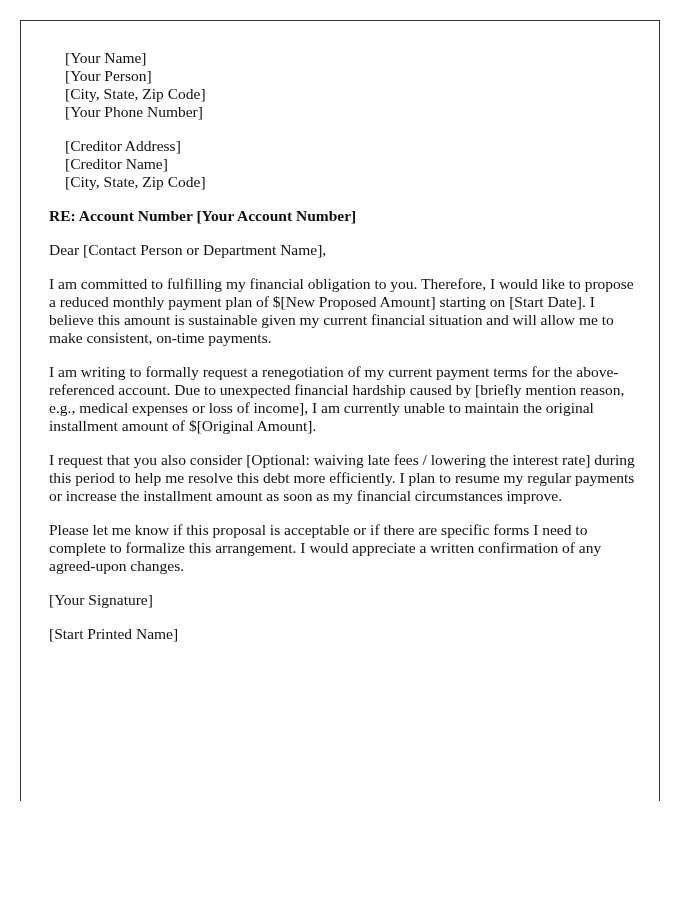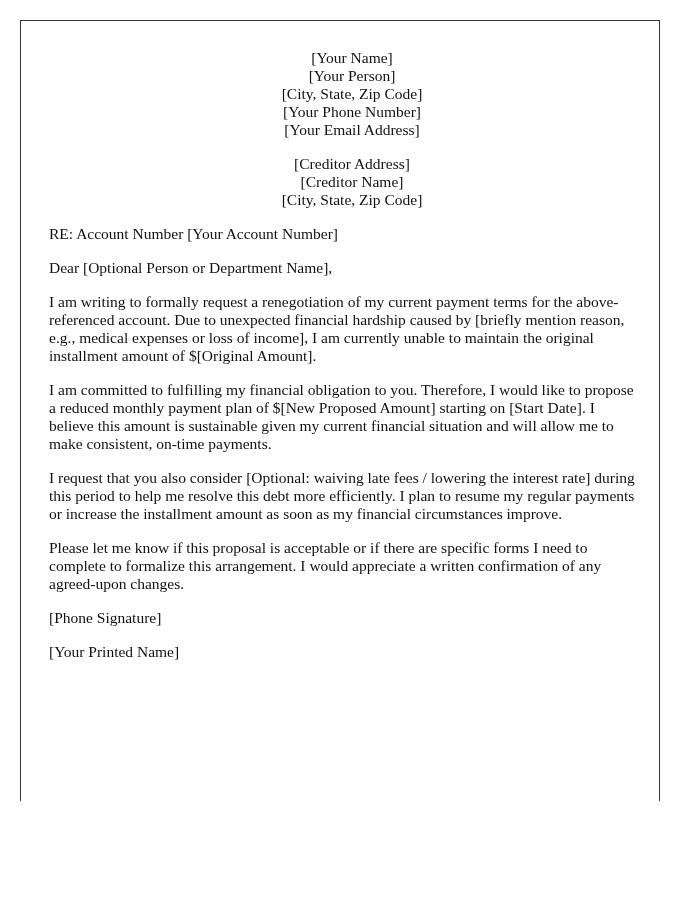--- a/index.html
+++ b/index.html
@@ -30,60 +30,58 @@
     .content {
       position: absolute;
       left: 28px;
       top: 28px;
       width: 590px;
       font-size: 15.5px;
       line-height: 18px;
     }
     .block {
       margin: 0 0 16px 16px;
-      text-align: center;
     }
     .line {
       display: block;
       white-space: nowrap;
     }
     .re {
-      font-weight: normal;
+      font-weight: bold;
     }
     p {
       margin: 0 0 16px 0;
     }
   </style>
 </head>
 <body>
 
 <div class="page">
   <div class="content">
 
     <div class="block">
       <span class="line">[Your Name]</span>
       <span class="line">[Your Person]</span>
       <span class="line">[City, State, Zip Code]</span>
       <span class="line">[Your Phone Number]</span>
-      <span class="line">[Your Email Address]</span>
     </div>
 
 
     <div class="block">
       <span class="line">[Creditor Address]</span>
       <span class="line">[Creditor Name]</span>
       <span class="line">[City, State, Zip Code]</span>
     </div>
 
     <p class="re">RE: Account Number [Your Account Number]</p>
 
-    <p>Dear [Optional Person or Department Name],</p>
+    <p>Dear [Contact Person or Department Name],</p>
 
+    <p>I am committed to fulfilling my financial obligation to you. Therefore, I would like to propose a reduced monthly payment plan of $[New Proposed Amount] starting on [Start Date]. I believe this amount is sustainable given my current financial situation and will allow me to make consistent, on-time payments.</p>
     <p>I am writing to formally request a renegotiation of my current payment terms for the above-referenced account. Due to unexpected financial hardship caused by [briefly mention reason, e.g., medical expenses or loss of income], I am currently unable to maintain the original installment amount of $[Original Amount].</p>
-    <p>I am committed to fulfilling my financial obligation to you. Therefore, I would like to propose a reduced monthly payment plan of $[New Proposed Amount] starting on [Start Date]. I believe this amount is sustainable given my current financial situation and will allow me to make consistent, on-time payments.</p>
     <p>I request that you also consider [Optional: waiving late fees / lowering the interest rate] during this period to help me resolve this debt more efficiently. I plan to resume my regular payments or increase the installment amount as soon as my financial circumstances improve.</p>
     <p>Please let me know if this proposal is acceptable or if there are specific forms I need to complete to formalize this arrangement. I would appreciate a written confirmation of any agreed-upon changes.</p>
 
-    <p>[Phone Signature]</p>
-    <p>[Your Printed Name]</p>
+    <p>[Your Signature]</p>
+    <p>[Start Printed Name]</p>
 
   </div>
 </div>
 
 </body></html>

